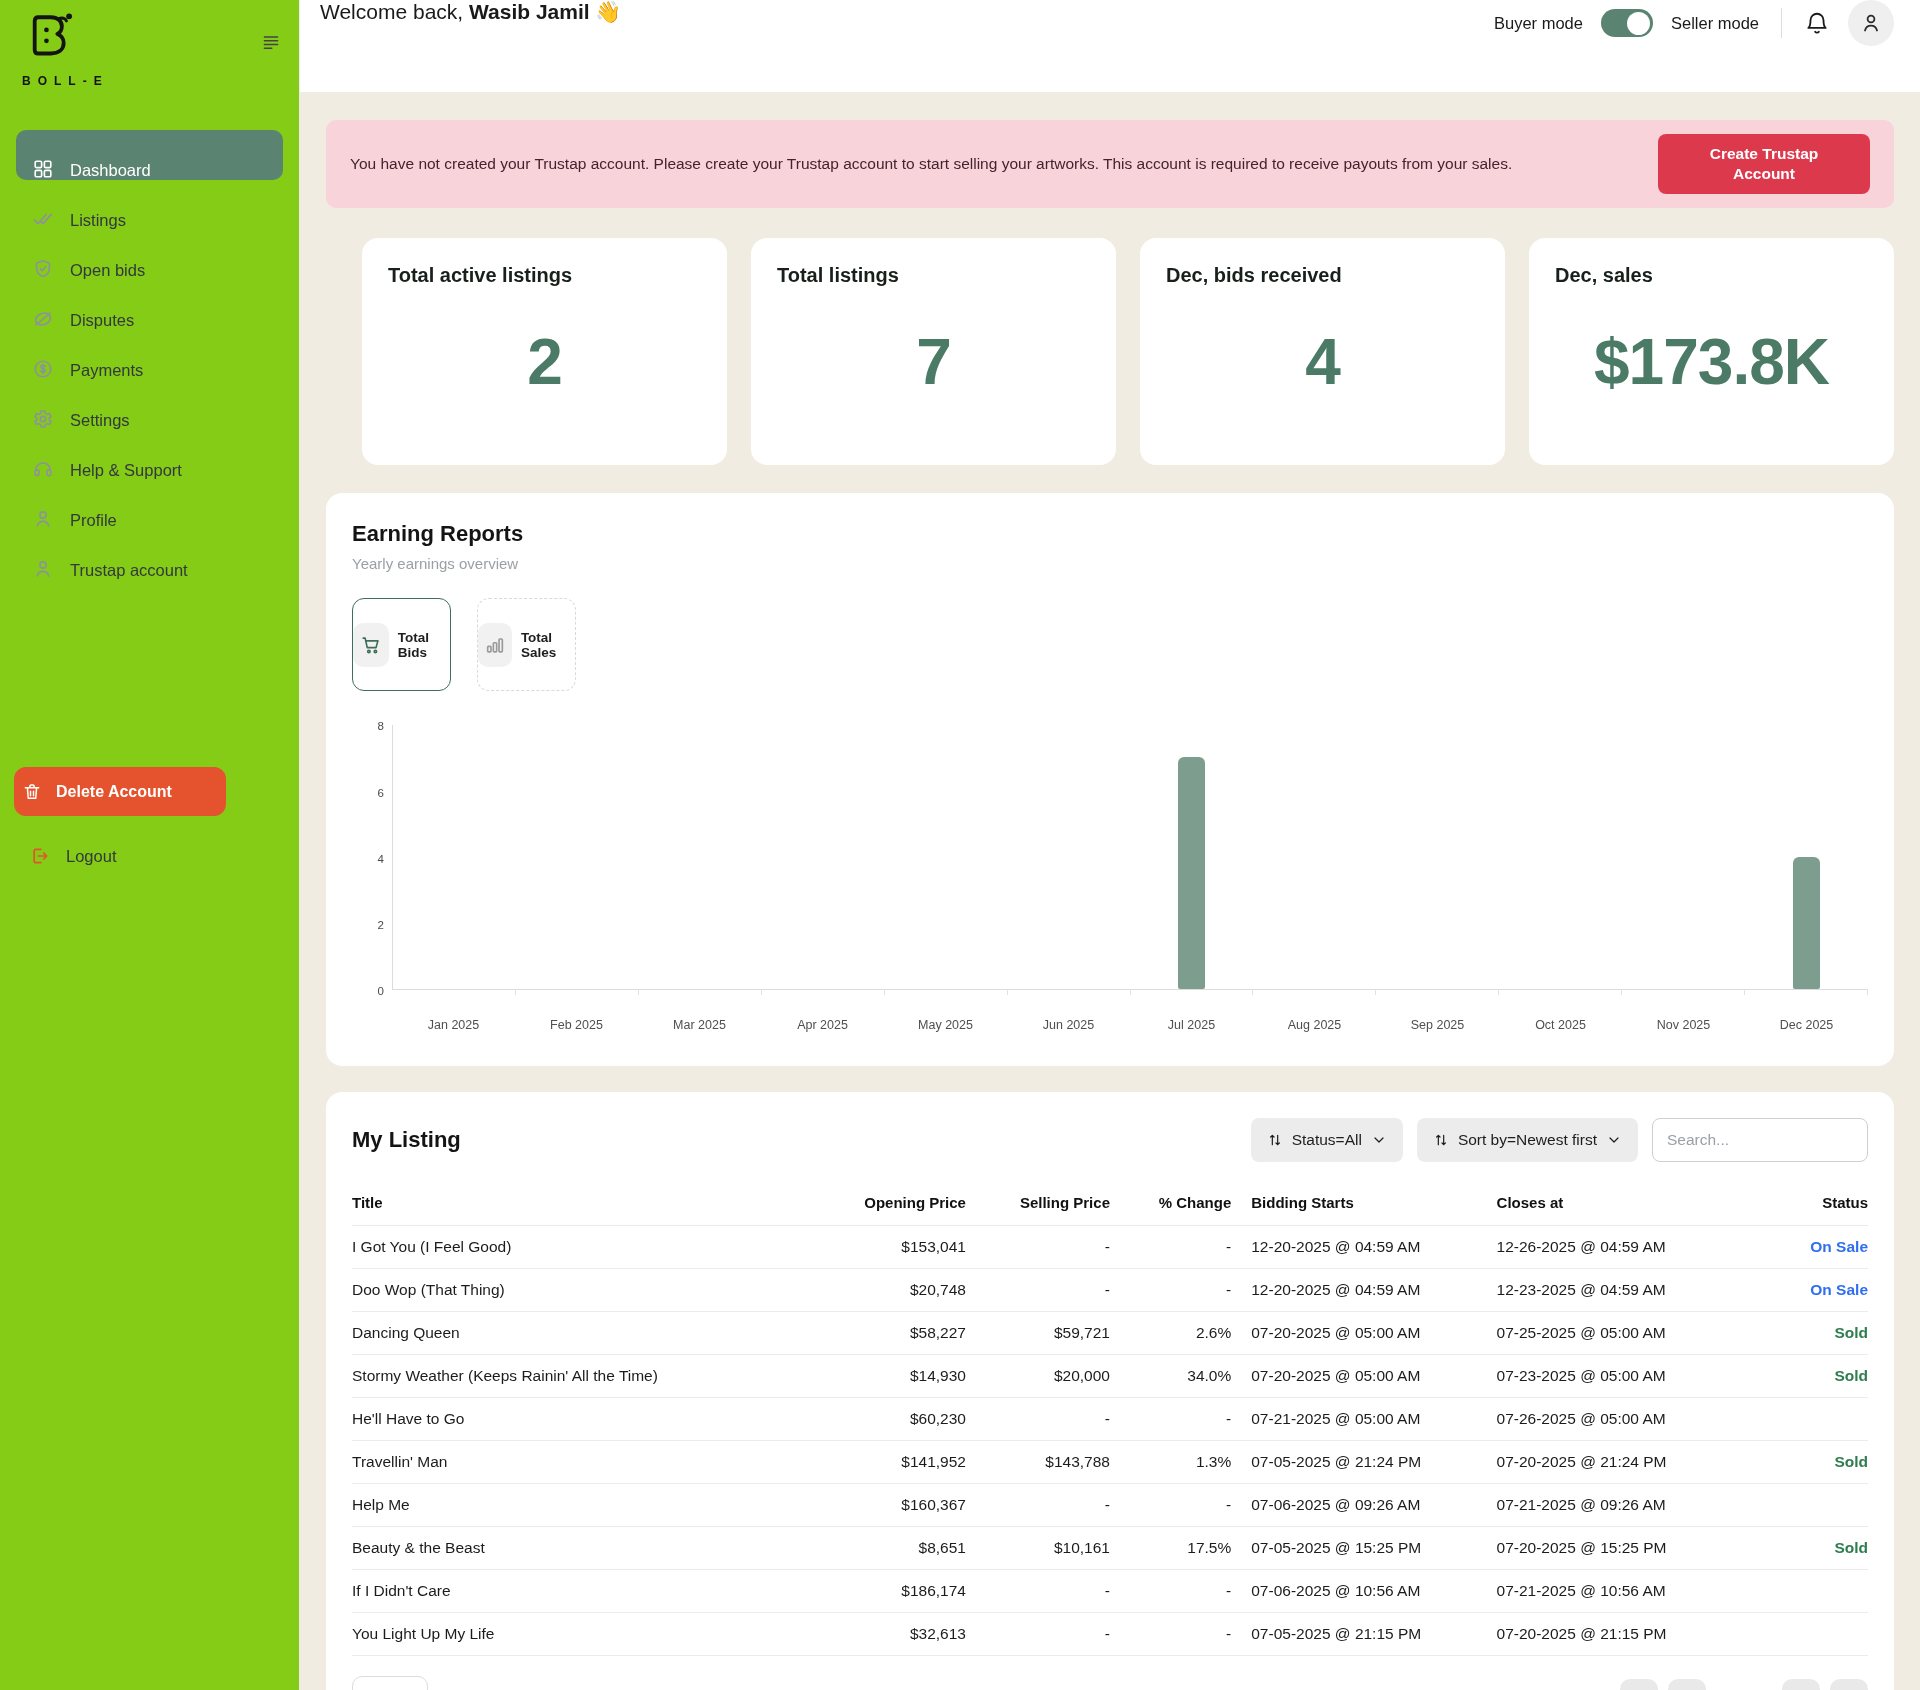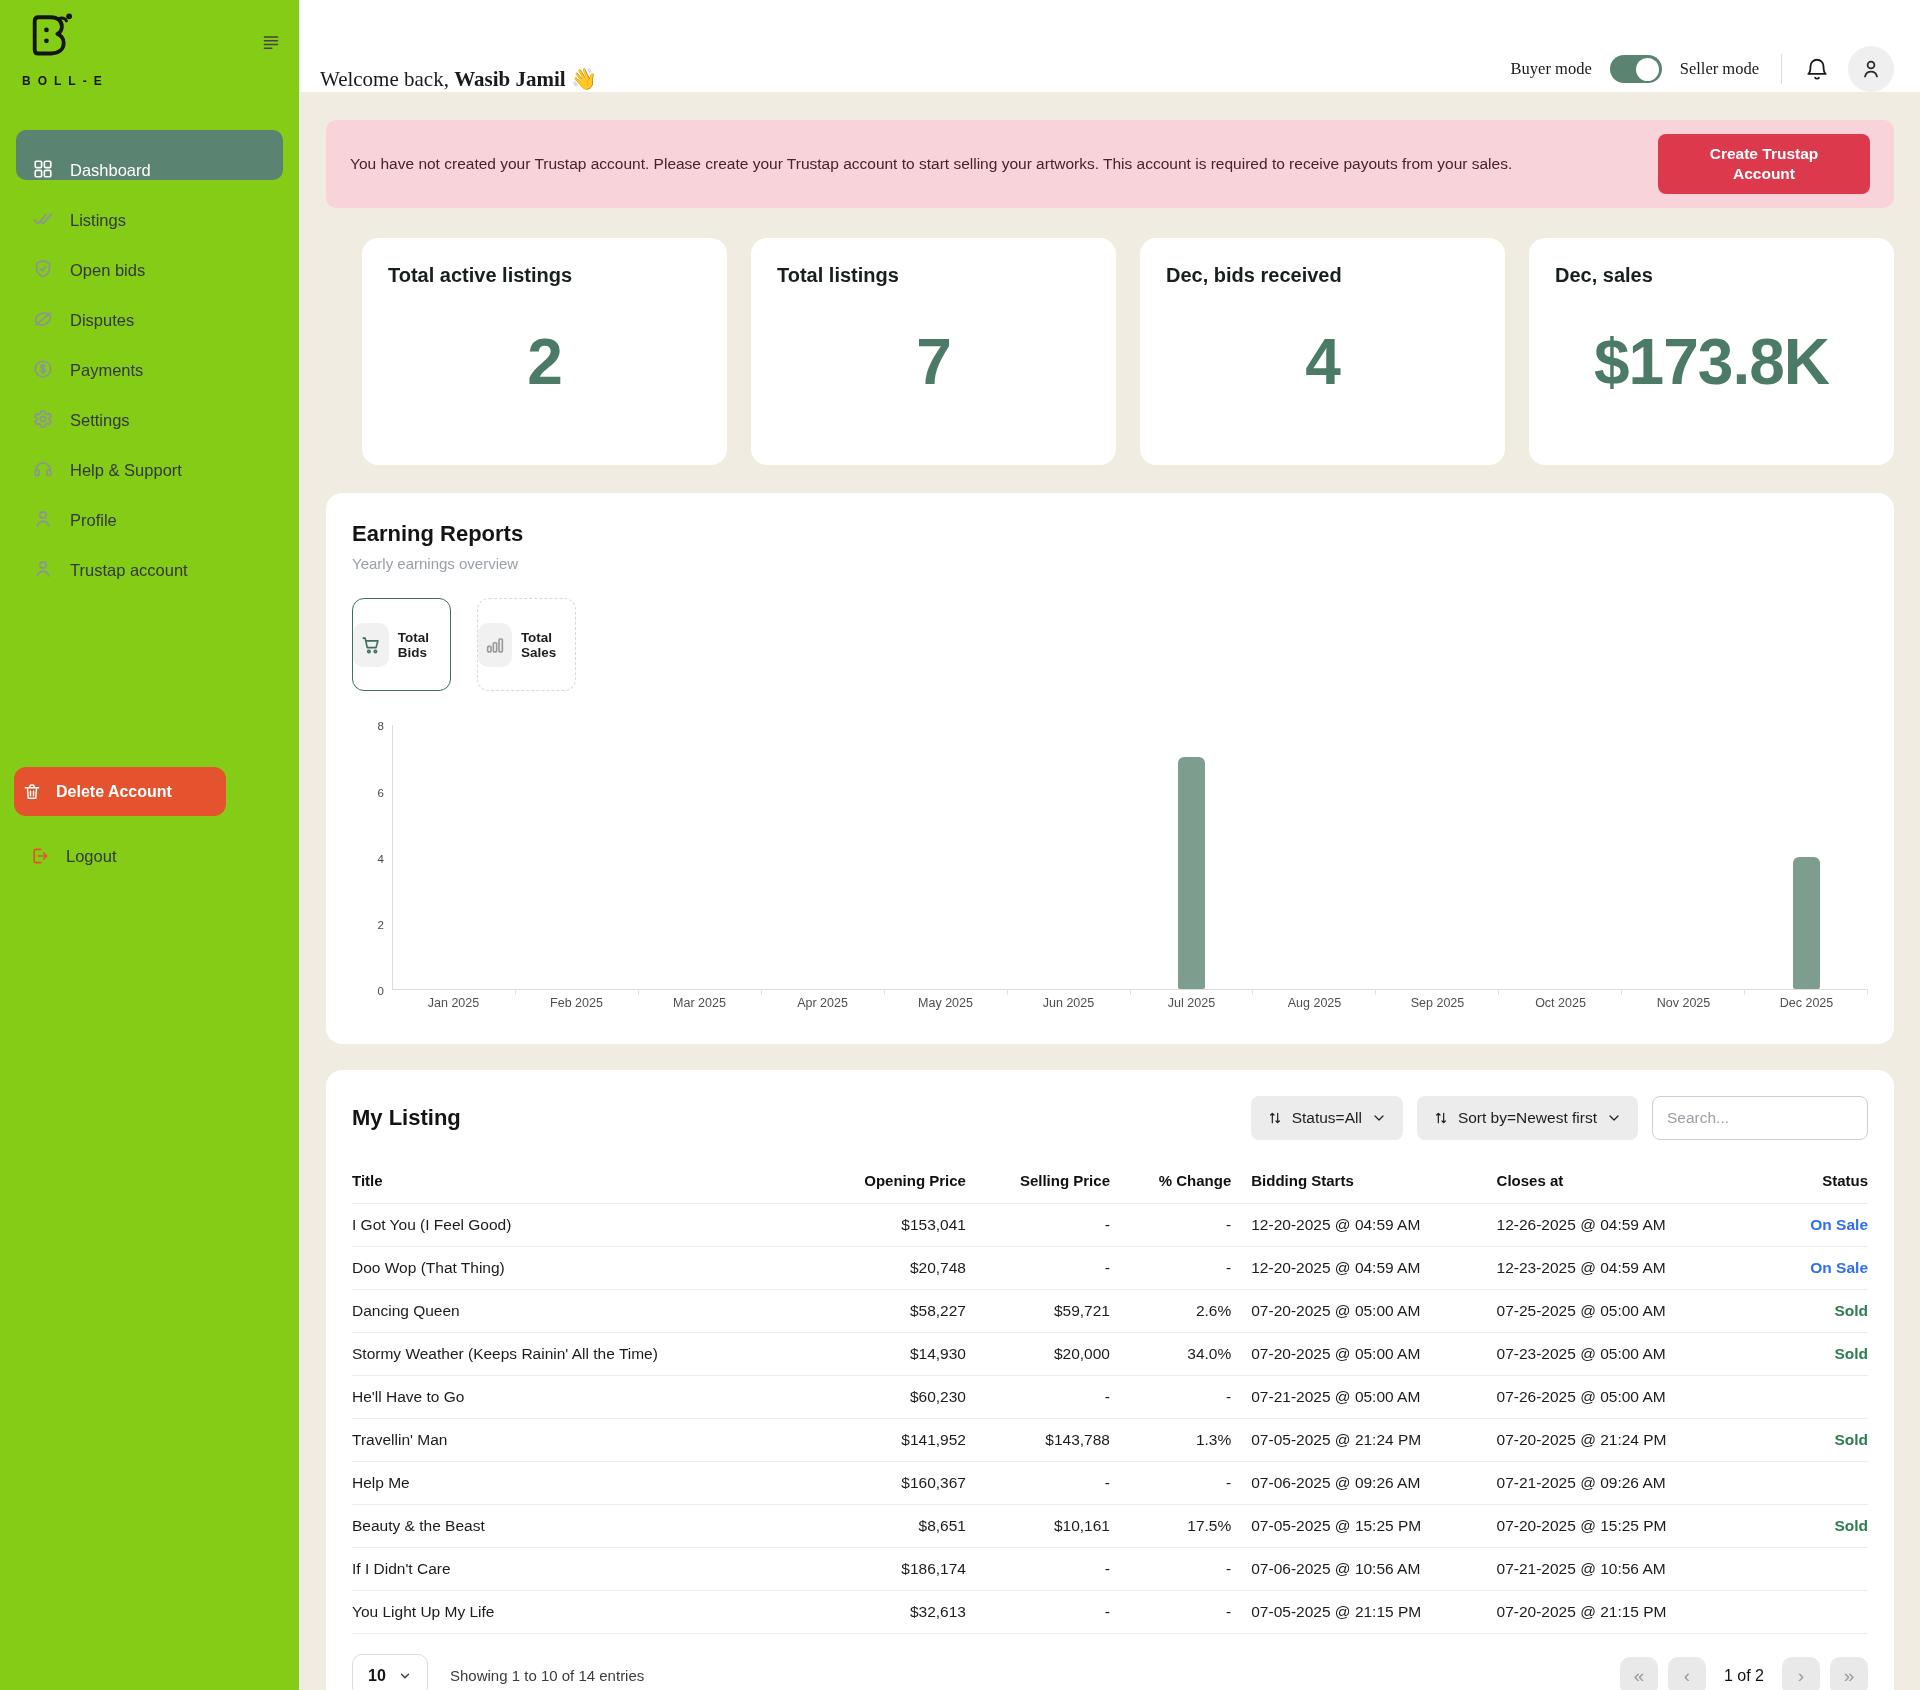--- a/index.html
+++ b/index.html
@@ -21,21 +21,21 @@
   .menu-item.active { background:#5b8371; color:#fff; }
   .menu-item.active .mi-icon { color:#fff; }
   .sidebar-spacer { height:187px; }
   .delete-btn { display:flex; align-items:center; gap:14px; margin:0 0 0 14px; width:212px; height:49px; background:#e4532e; border:none; border-radius:12px; color:#fff; font-size:16px; font-weight:600; padding:0 8px; cursor:pointer; font-family:inherit; }
   .delete-btn .btn-icon { width:20px; height:20px; color:#fff; }
   .logout-row { display:flex; align-items:center; gap:16px; margin:30px 0 0 30px; font-size:16.5px; font-weight:500; color:#33383d; cursor:pointer; }
   .logout-row .mi-icon { width:20px; height:20px; color:#e4532e; }
 
   
   .main { flex:1; display:flex; flex-direction:column; min-width:0; }
-  .topbar { height:92px; background:#fff; display:flex; align-items:flex-end; justify-content:space-between; padding:0 26px 0 20px; flex-shrink:0;font-family:Liberation Serif, serif; }
+  .topbar { height:92px; background:#fff; display:flex; align-items:flex-start; justify-content:space-between; padding:0 26px 0 20px; flex-shrink:0; }
   .welcome { font-size:21px; color:#1a1a1a; }
   .welcome b { font-weight:700; }
   .topbar-right { display:flex; align-items:center; gap:18px; }
   .mode-label { font-size:16.5px; color:#1a1a1a; }
   .toggle { width:52px; height:28px; background:#5b8371; border-radius:14px; position:relative; cursor:pointer; }
   .toggle .knob { position:absolute; top:2.5px; right:2.5px; width:23px; height:23px; background:#fff; border-radius:50%; }
   .top-divider { width:1px; height:30px; background:#ddd; margin:0 4px; }
   .bell { width:26px; height:26px; color:#1a1a1a; cursor:pointer; }
   .avatar { width:46px; height:46px; border-radius:50%; background:#efefef; display:flex; align-items:center; justify-content:center; color:#2a2a2a; cursor:pointer; }
   .avatar svg { width:24px; height:24px; }
@@ -69,21 +69,21 @@
   .tab-card.inactive .tab-icon-tile { color:#9a9a9a; }
 
   .chart-wrap { display:flex; margin-top:34px; padding-left:14px; }
   .y-axis { width:26px; position:relative; height:265px; flex-shrink:0; }
   .ytick { position:absolute; right:8px; font-size:11.5px; color:#4a4a4a; }
   .plot-col { flex:1; }
   .plot { display:flex; align-items:flex-end; height:265px; border-left:1px solid #dcdcdc; border-bottom:1px solid #dcdcdc; position:relative; }
   .slot { flex:1; display:flex; justify-content:center; align-items:flex-end; height:100%; position:relative; }
   .slot::after { content:""; position:absolute; right:0; bottom:-6px; width:1px; height:6px; background:#e2e2e2; }
   .bar { width:27px; border-radius:6px 6px 2px 2px; }
-  .months { display:flex; margin-top:6px;justify-content:flex-end; }
+  .months { display:flex; margin-top:28px;justify-content:flex-end; }
   .months span { flex:1; text-align:center; font-size:12.5px; color:#4f4f4f; }
 
   
   .listing-card { margin-top:26px; padding:26px 26px 24px 26px; }
   .listing-head { display:flex; align-items:center; justify-content:space-between; }
   .listing-controls { display:flex; align-items:center; gap:14px; }
   .filter-btn { display:flex; align-items:center; gap:9px; background:#ececec; border:none; border-radius:8px; height:44px; padding:0 16px; font-size:15.5px; color:#1d1d1d; cursor:pointer; font-family:inherit; }
   .filter-btn svg { width:16px; height:16px; color:#1d1d1d; }
   .search-input { width:216px; height:44px; border:1px solid #cfcfcf; border-radius:8px; padding:0 14px; font-size:15.5px; color:#1d1d1d; font-family:inherit; background:#fff; outline:none; }
   .search-input::placeholder { color:#9aa0a6; }

